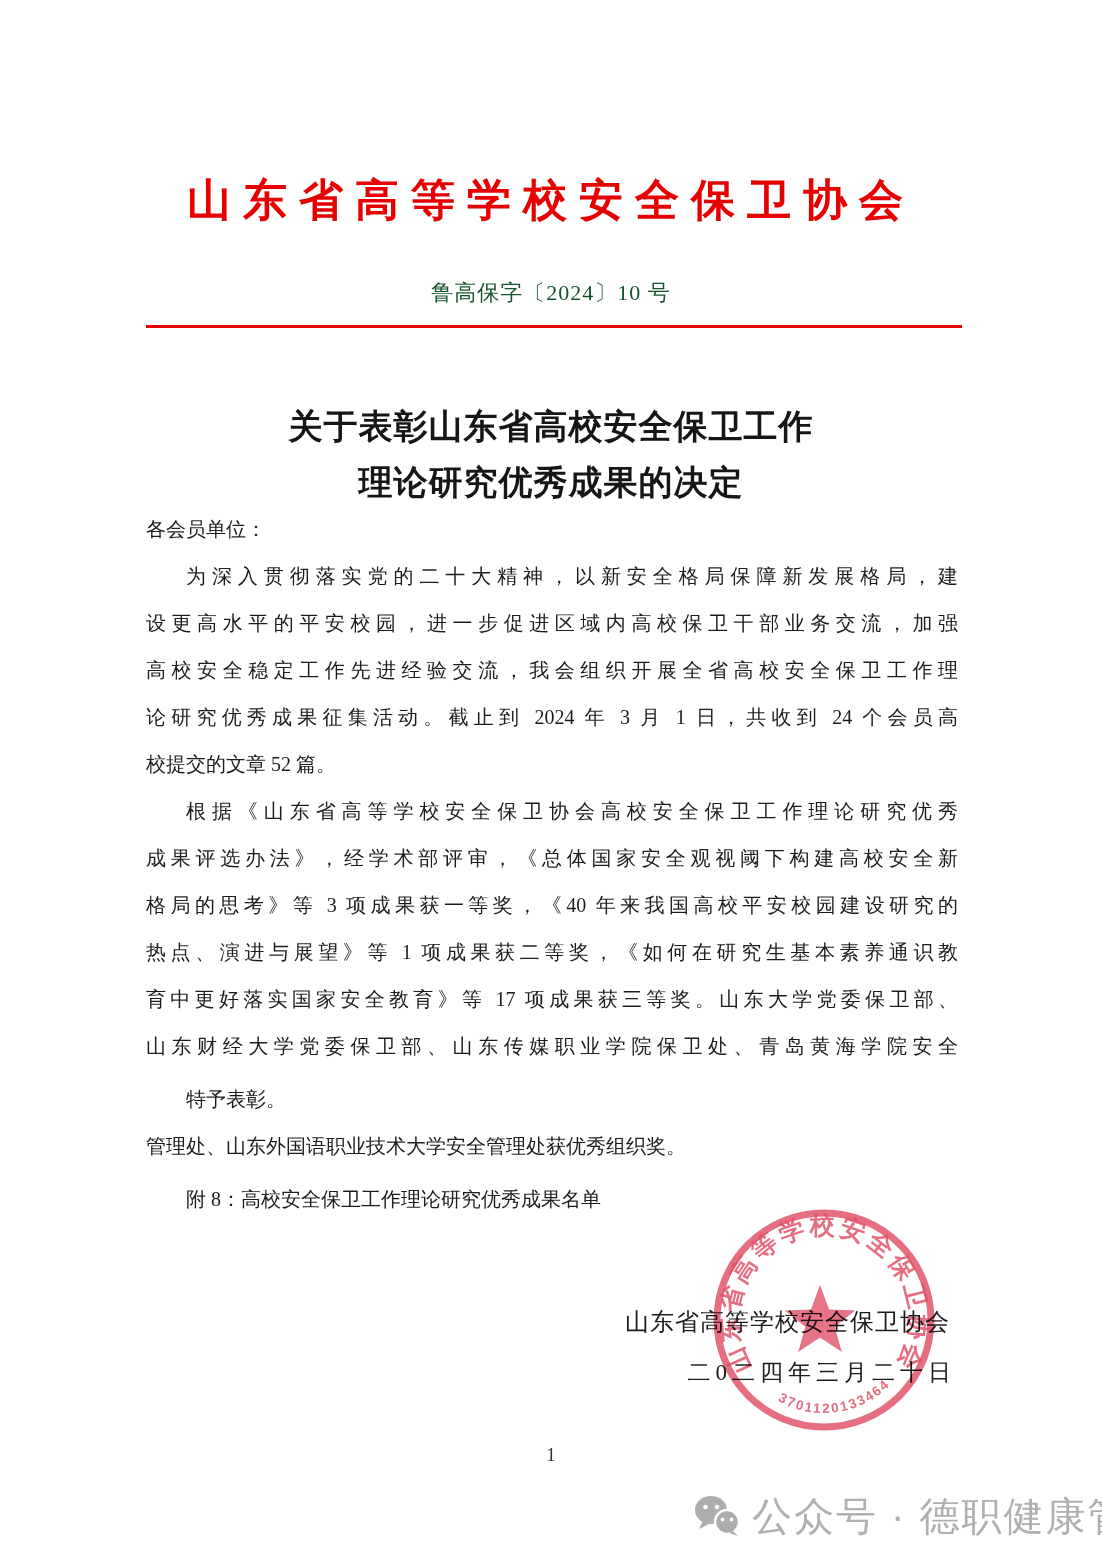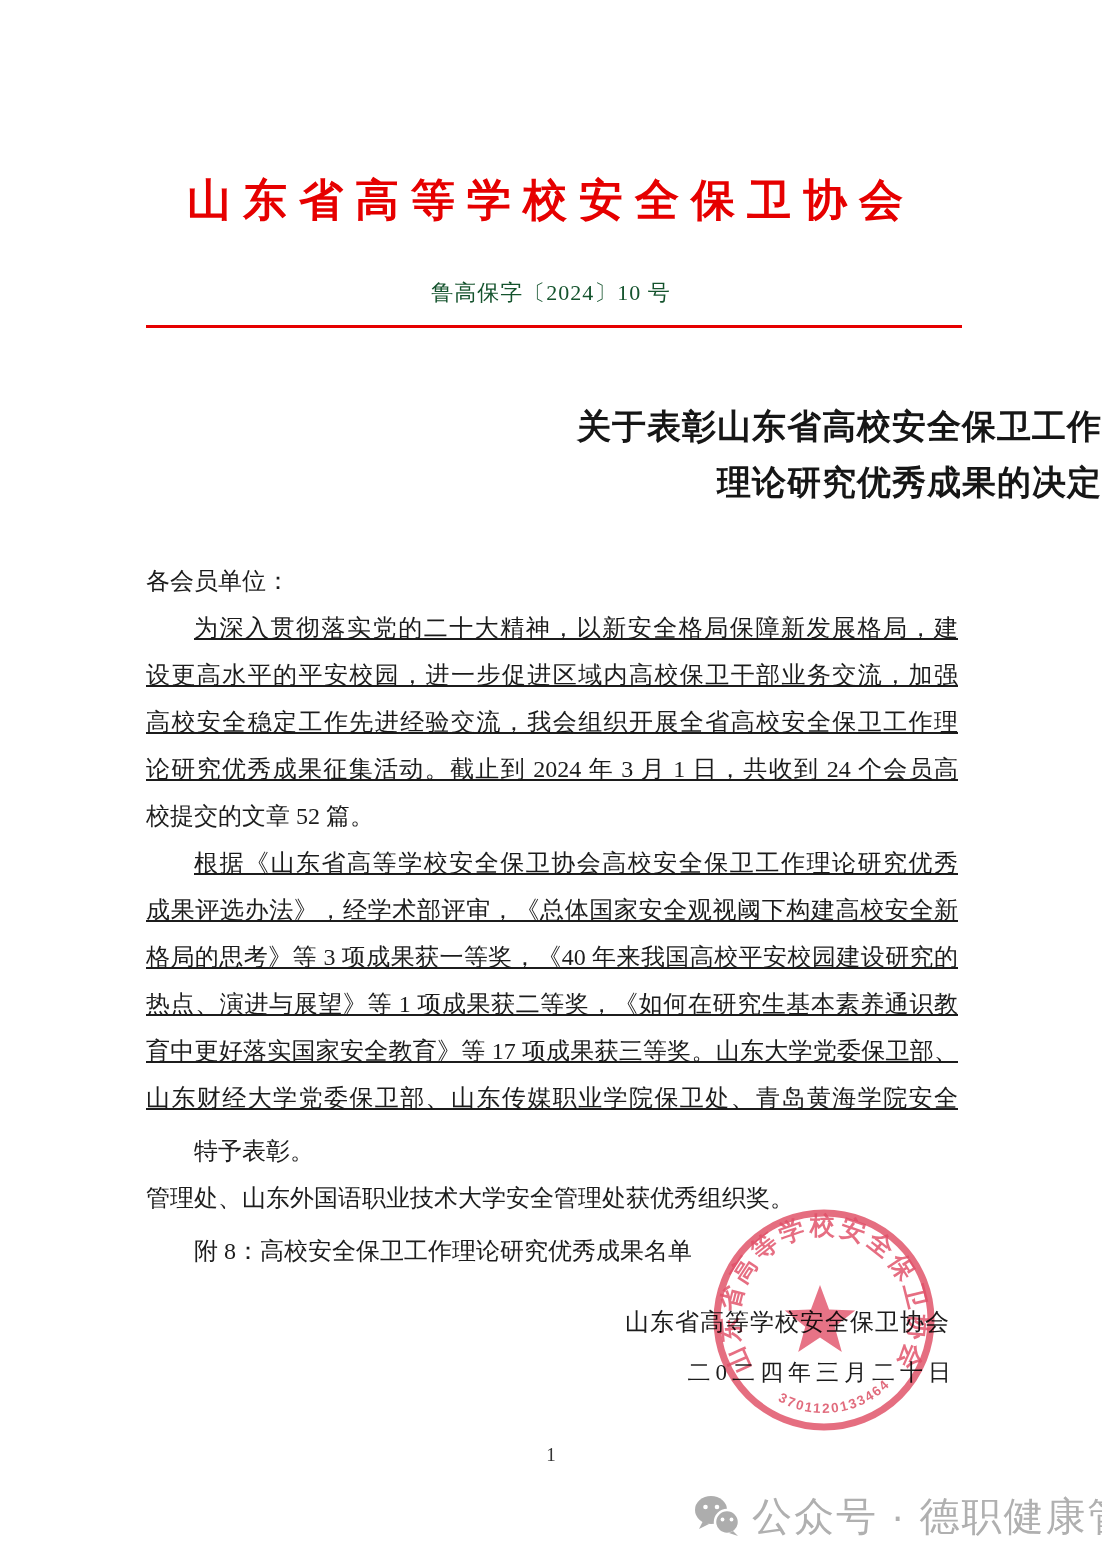--- a/index.html
+++ b/index.html
@@ -16,31 +16,31 @@
   }
   .doc-number {
     position:absolute; top:279px; left:0; width:100%; text-align:center;
     font-size:22px; line-height:28px; color:#14532d; letter-spacing:1px;
   }
   .red-line {
     position:absolute; top:325px; left:146px; width:816px; height:3px;
     background:var(--red);
   }
   .doc-title {
-    position:absolute; top:398px; left:0; width:100%; text-align:right;
+    position:absolute; top:398px; left:0; width:100%; text-align:center;
     font-family:"Liberation Sans", sans-serif; font-weight:bold;
     font-size:34px; line-height:56px; color:#161616; letter-spacing:1px;
   }
   .body-block {
-    position:absolute; top:558px; left:146px; width:812px;
-    font-size:24px; line-height:47px; color:var(--ink);
+    position:absolute; top:506px; left:146px; width:812px;
+    font-size:20px; line-height:47px; color:var(--ink);
   }
   .bl { min-height:47px; }
   .indent { text-indent:2em; }
-  .just { text-align:justify; text-align-last:justify;text-decoration:underline; }
+  .just { text-align:justify; text-align-last:justify; }
   .gap { margin-top:6px; }
   .sig-org {
     position:absolute; top:1306px; right:152px;
     font-size:24px; letter-spacing:1px; color:var(--ink);
   }
   .sig-date {
     position:absolute; top:1357px; right:146px;
     font-size:23px; letter-spacing:5px; color:var(--ink);
   }
   .seal {

